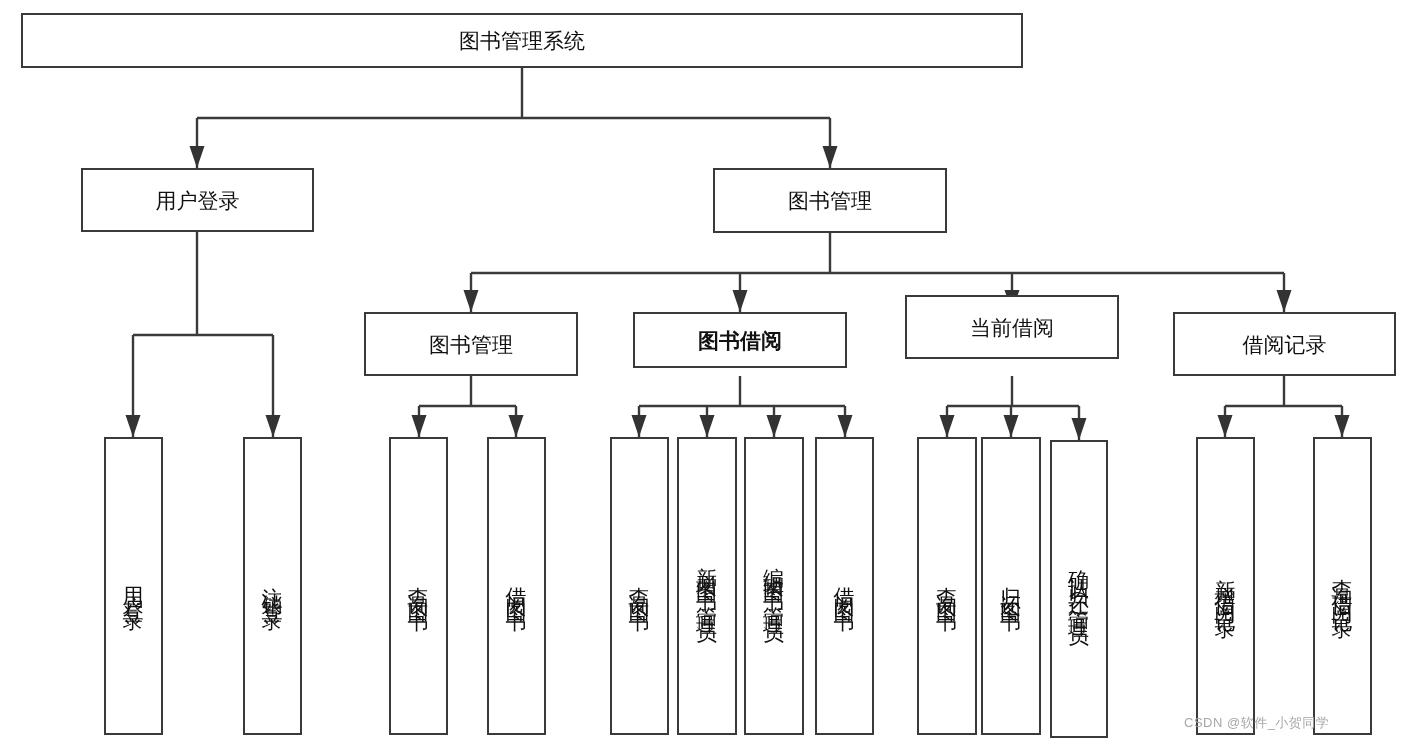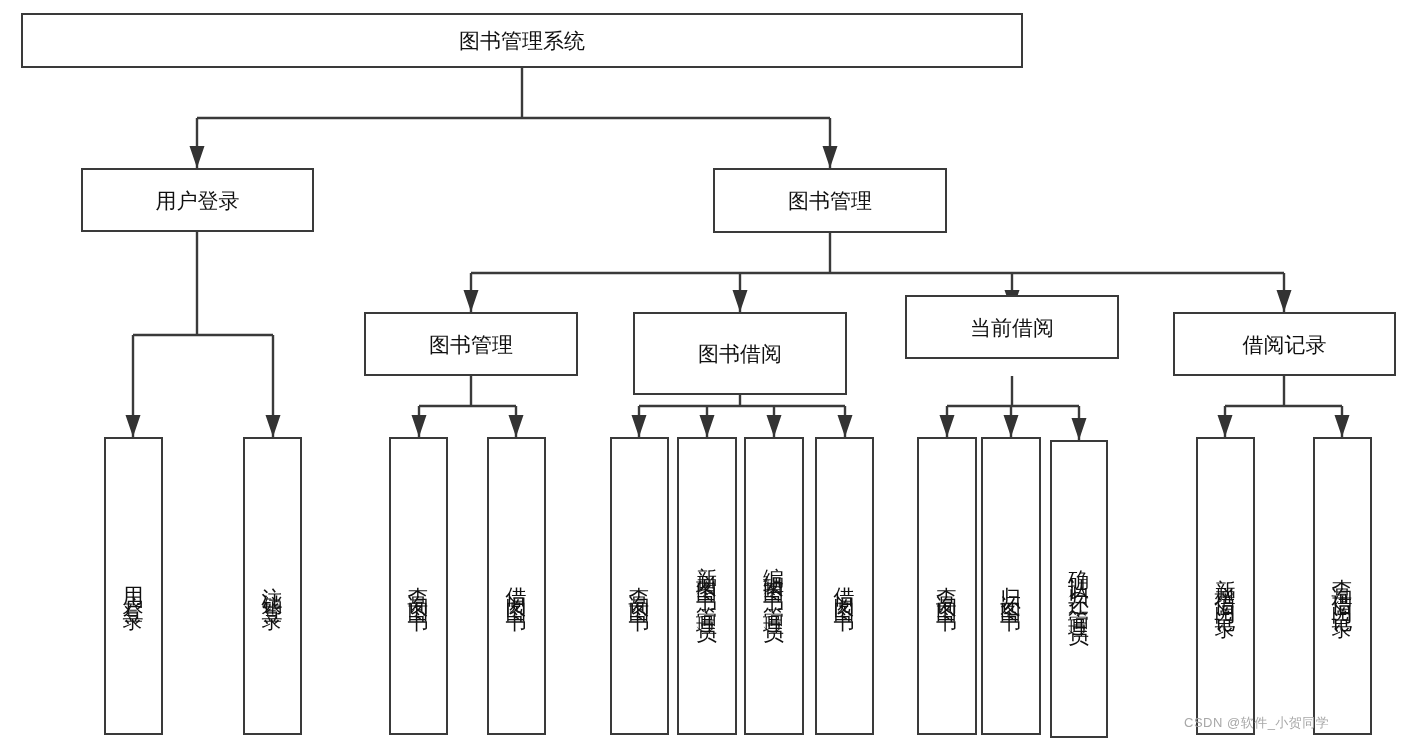--- a/index.html
+++ b/index.html
@@ -76,21 +76,21 @@
   <div class="node-h" style="left:81px;top:168px;width:233px;height:64px;">
     <span>用户登录</span>
   </div>
   <div class="node-h" style="left:713px;top:168px;width:234px;height:65px;">
     <span>图书管理</span>
   </div>
 
   <div class="node-h" style="left:364px;top:312px;width:214px;height:64px;">
     <span>图书管理</span>
   </div>
-  <div class="node-h" style="left:633px;top:312px;width:214px;height:83px;">
+  <div class="node-h" style="left:633px;top:312px;width:214px;height:56px;font-weight:bold;">
     <span>图书借阅</span>
   </div>
   <div class="node-h" style="left:905px;top:295px;width:214px;height:64px;">
     <span>当前借阅</span>
   </div>
   <div class="node-h" style="left:1173px;top:312px;width:223px;height:64px;">
     <span>借阅记录</span>
   </div>
 
   <div class="node-v" style="left:104px;top:437px;width:59px;height:298px;">

